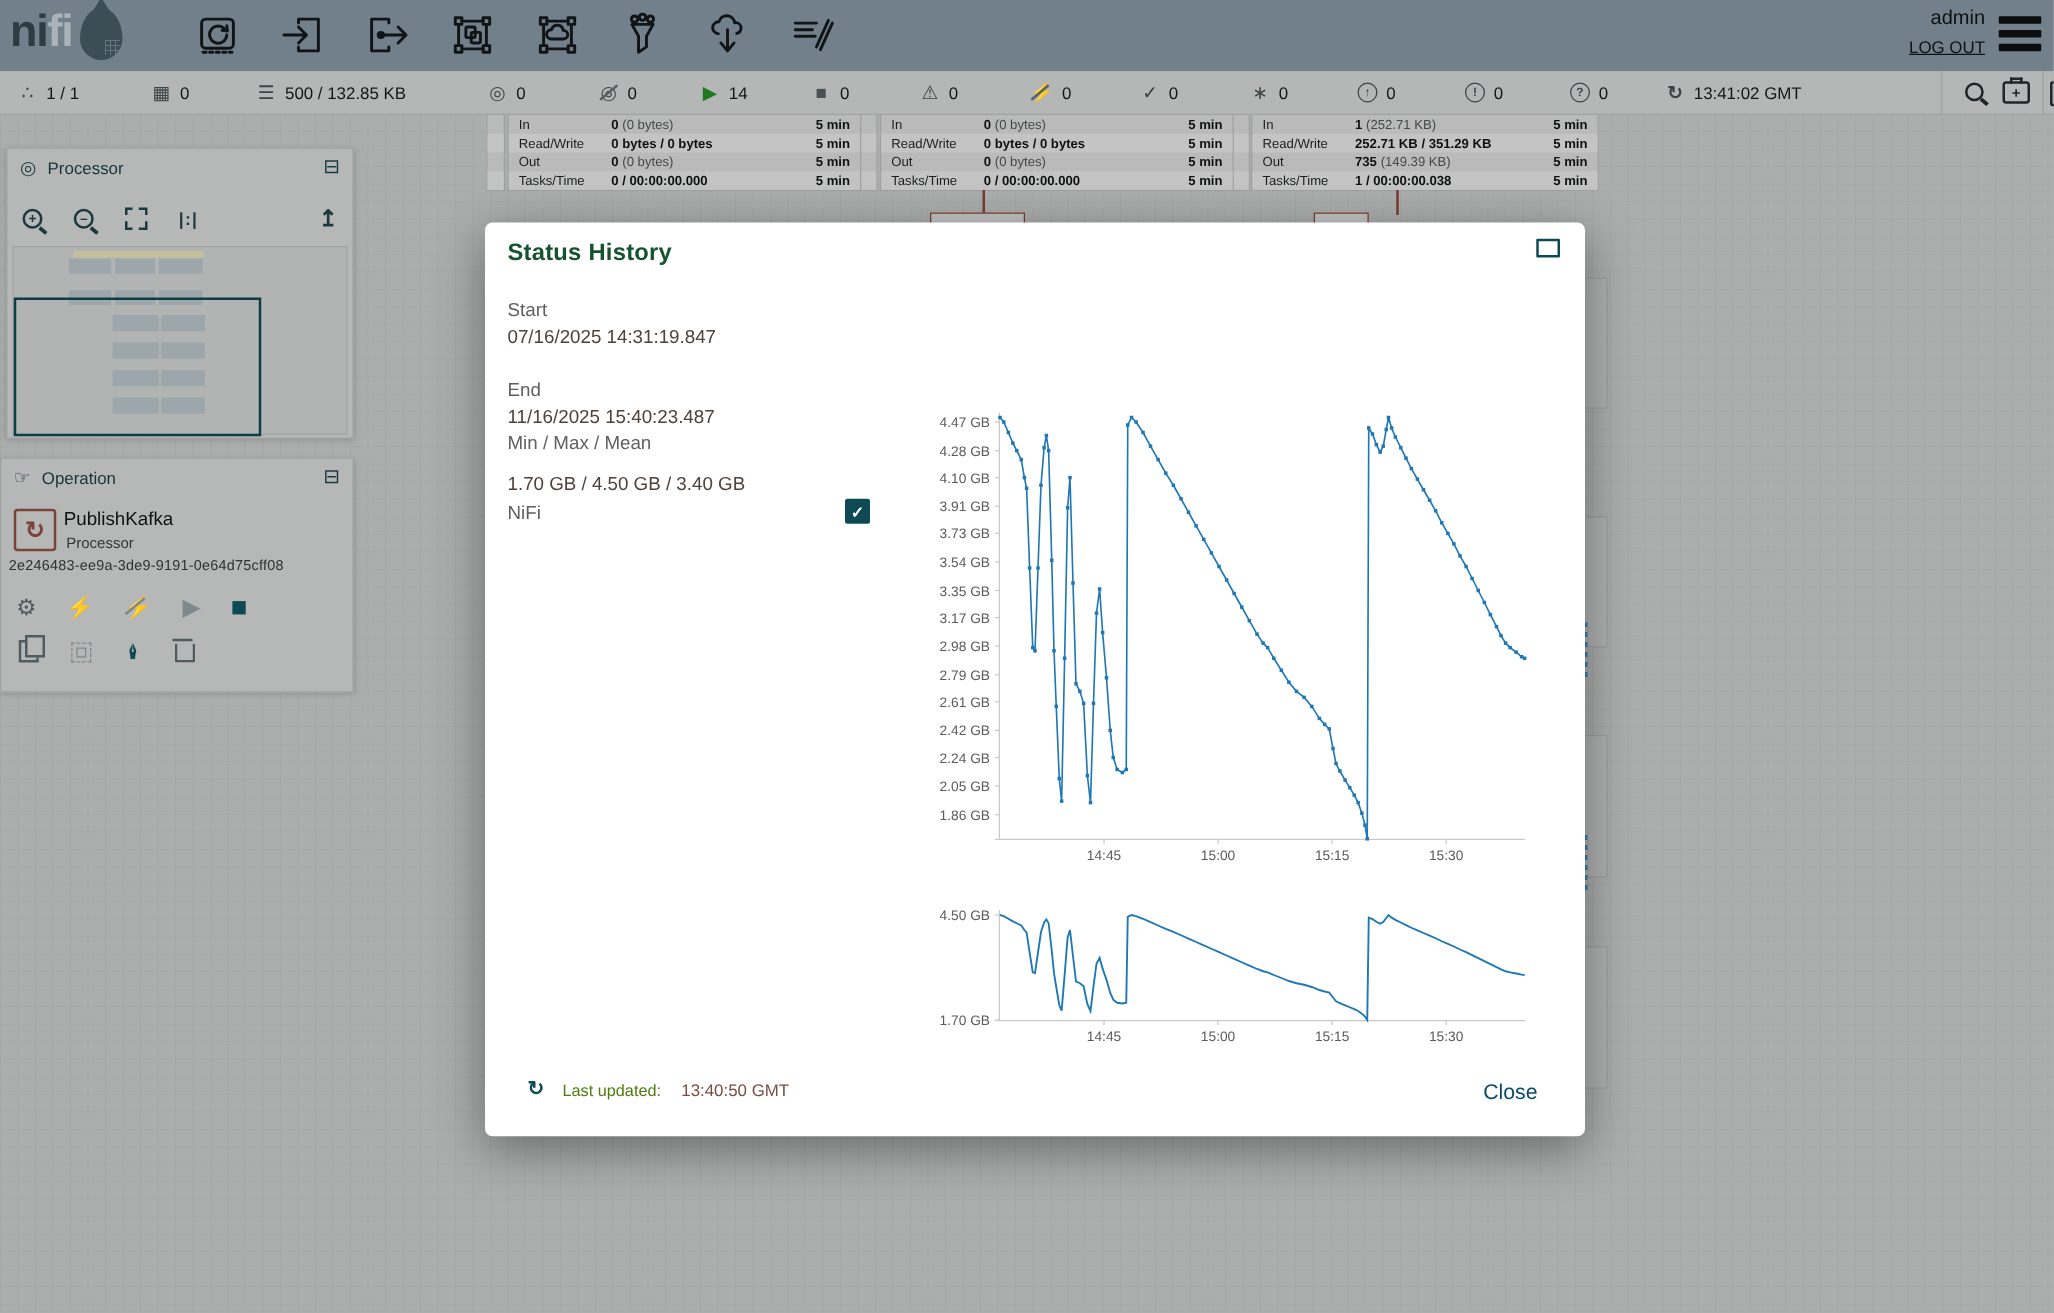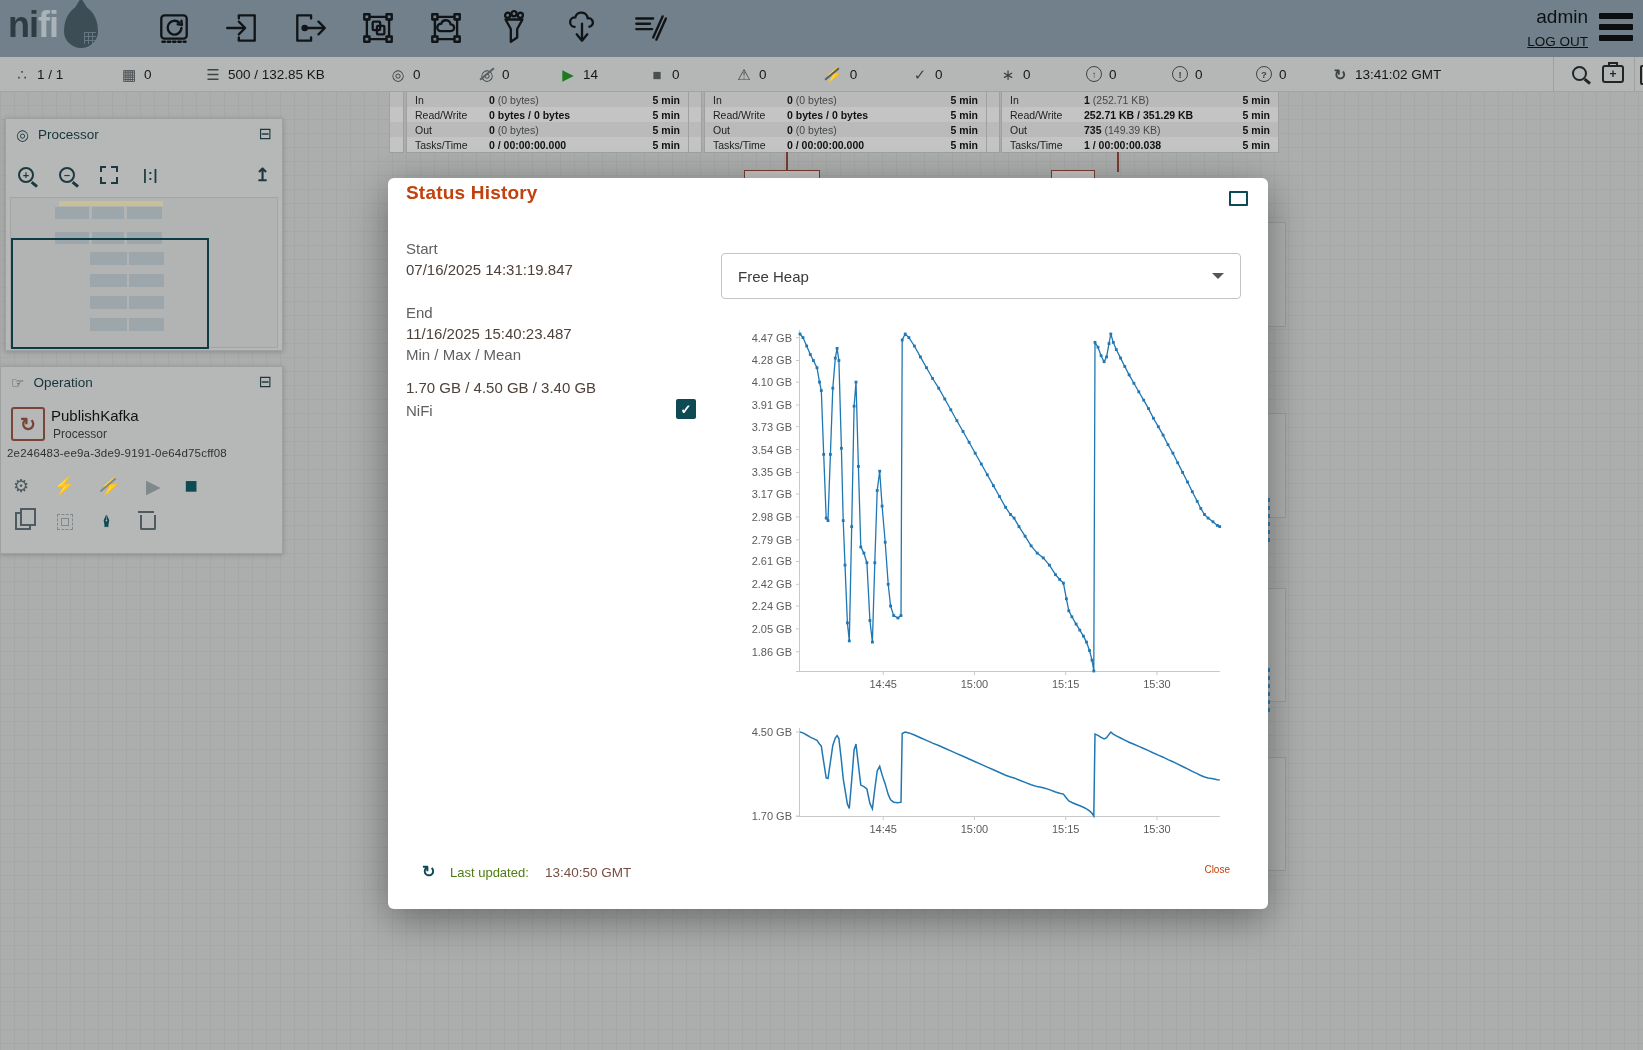--- a/index.html
+++ b/index.html
@@ -17,21 +17,21 @@
         border-left:10px solid transparent;border-right:10px solid transparent;border-bottom:16px solid #3c4d55}
   #drop::after{content:"";position:absolute;right:2px;bottom:4px;width:12px;height:12px;
         background:
           linear-gradient(#71808a 1px,transparent 1px),
           linear-gradient(90deg,#71808a 1px,transparent 1px);
         background-size:4px 4px;opacity:.8}
   #toolbar{position:absolute;left:155px;top:8px;display:flex;gap:30px}
   .tb-ico{width:38px;height:40px;display:flex;align-items:center;justify-content:center;cursor:grab}
   .tb-ico svg{stroke:#101416;fill:none;stroke-width:2.2;stroke-linecap:round;stroke-linejoin:round}
   #user-area{position:absolute;right:55px;top:6px;text-align:right}
-  #user-name{font-size:19px;color:#0e1112}
+  #user-name{font-size:16px;color:#0e1112}
   #logout{font-size:13.5px;color:#0e1112;text-decoration:underline;display:inline-block;margin-top:6px;cursor:pointer}
   #hamburger{position:absolute;right:10px;top:13px;width:34px;cursor:pointer}
   #hamburger div{height:6px;background:#0b0d0e;margin-bottom:5px;border-radius:1px}
 
   
   #statusbar{position:absolute;left:0;top:57px;width:1643px;height:34px;background:#b5b7b7;
              border-bottom:1px solid #a2a4a4;z-index:3;font-size:13.5px}
   .s-item{position:absolute;top:0;height:34px;display:flex;align-items:center;gap:7px}
   .s-ico{font-size:15px;color:#3e4446;min-width:16px;text-align:center;position:relative;line-height:1}
   .s-ico.green{color:#1d7a1f}
@@ -109,36 +109,36 @@
   .i-copy::after{content:"";position:absolute;left:3px;top:-6px;width:12px;height:14px;
        border:2px solid #4e5c60;background:#b6b8b7}
   .i-frame{width:14px;height:14px;border:1.5px dashed #7f898c;position:relative;cursor:pointer}
   .i-frame::after{content:"";position:absolute;inset:3px;border:1.5px solid #7f898c}
   .i-trash{width:12px;height:13px;border:2px solid #4e5c60;border-top:none;border-radius:0 0 2px 2px;position:relative;cursor:pointer}
   .i-trash::before{content:"";position:absolute;top:-4px;left:-4px;width:16px;height:2px;background:#4e5c60}
 
   
   #dialog{position:absolute;left:388px;top:178px;width:880px;height:731px;background:#fff;border-radius:6px;
       box-shadow:0 10px 40px rgba(0,0,0,.4);z-index:10}
-  #d-title{position:absolute;left:18px;top:4px;font-size:19px;font-weight:bold;color:#c2410c;letter-spacing:.2px}
+  #d-title{position:absolute;left:18px;top:14px;font-size:19px;font-weight:bold;color:#14532d;letter-spacing:.2px}
   #d-max{position:absolute;right:20px;top:13px;width:15px;height:11px;border:2px solid #0e4a53;border-radius:1px;cursor:pointer}
   .fld-l{position:absolute;left:18px;font-size:15px;color:#606060}
   .fld-v{position:absolute;left:18px;font-size:15px;color:#4e423b}
   #d-check{position:absolute;left:288px;top:221px;width:20px;height:20px;background:#0e4a53;border-radius:2px;
       display:flex;align-items:center;justify-content:center;color:#fff;font-size:13px;font-weight:bold;cursor:pointer}
   #d-select{position:absolute;left:333px;top:75px;width:520px;height:46px;border:1px solid #c4c4c4;border-radius:4px;
       display:flex;align-items:center;padding:0 16px;box-sizing:border-box;font-size:15px;color:#3a3a3a;cursor:pointer}
   #d-caret{margin-left:auto;width:0;height:0;border-left:6px solid transparent;border-right:6px solid transparent;
       border-top:6px solid #555}
   #chart-svg{position:absolute;left:0;top:0;pointer-events:none}
   .ticktxt{font-family:"Liberation Sans",sans-serif;font-size:11px;fill:#5b5b5b}
   #d-footer-refresh{position:absolute;left:34px;top:686px;font-size:16px;font-weight:bold;color:#0e4a53;cursor:pointer;line-height:1}
   #d-updated-l{position:absolute;left:62px;top:687px;font-size:13px;color:#4d7c0f}
   #d-updated-v{position:absolute;left:157px;top:687px;font-size:13.5px;color:#7a4d42}
-  #d-close{position:absolute;right:38px;top:686px;font-size:10px;color:#c2410c;cursor:pointer}
+  #d-close{position:absolute;right:38px;top:686px;font-size:17px;color:#0c4a6e;cursor:pointer}
 </style>
 </head>
 <body>
 
 <div id="header">
   <div id="logo">
     <span class="ni">ni</span>
       <span class="fi">fi</span>
     <div id="drop"></div>
   </div>
@@ -463,24 +463,20 @@
 
   <div class="fld-l" style="top:62px">Start</div>
   <div class="fld-v" style="top:83px">07/16/2025 14:31:19.847</div>
   <div class="fld-l" style="top:126px">End</div>
   <div class="fld-v" style="top:147px">11/16/2025 15:40:23.487</div>
   <div class="fld-l" style="top:168px">Min / Max / Mean</div>
   <div class="fld-v" style="top:201px">1.70 GB / 4.50 GB / 3.40 GB</div>
   <div class="fld-l" style="top:224px">NiFi</div>
   <div id="d-check">✓</div>
 
-  <div id="d-select">
-    <span>Free Heap</span>
-    <span id="d-caret"></span>
-  </div>
 
   <svg id="chart-svg" width="880" height="731">
       <line x1="411.5" y1="152" x2="411.5" y2="493" stroke="#c9c9c9"></line>
       <line x1="408" y1="493.5" x2="832" y2="493.5" stroke="#c9c9c9"></line>
       <line x1="408" y1="159.61071428571432" x2="412" y2="159.61071428571432" stroke="#c9c9c9"></line>
       <text x="404" y="163.61071428571432" text-anchor="end" class="ticktxt">4.47 GB</text>
       <line x1="408" y1="182.4785714285714" x2="412" y2="182.4785714285714" stroke="#c9c9c9"></line>
       <text x="404" y="186.4785714285714" text-anchor="end" class="ticktxt">4.28 GB</text>
       <line x1="408" y1="204.1428571428572" x2="412" y2="204.1428571428572" stroke="#c9c9c9"></line>
       <text x="404" y="208.1428571428572" text-anchor="end" class="ticktxt">4.10 GB</text>

